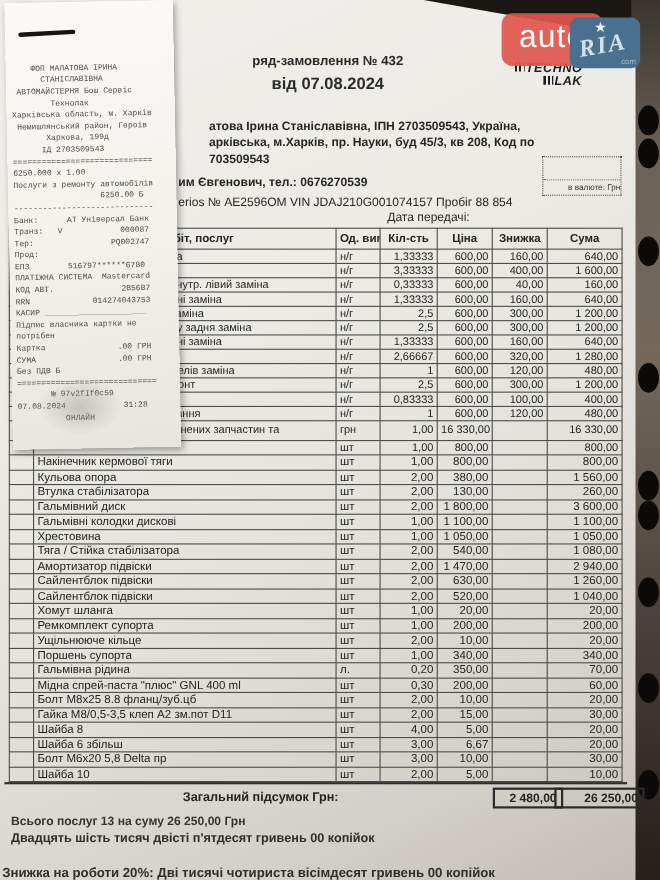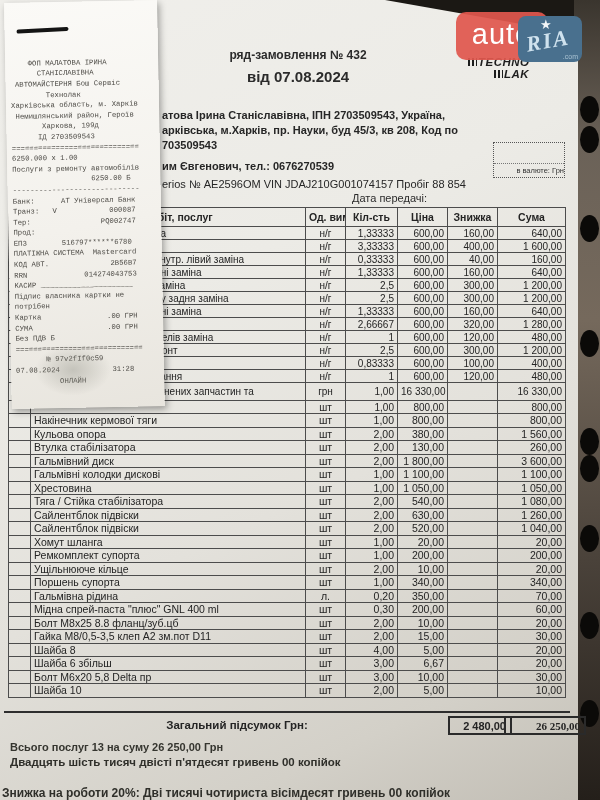--- a/index.html
+++ b/index.html
@@ -17,51 +17,51 @@
   .doc-title{position:absolute;left:158px;top:48px;width:280px;text-align:center;
     font-size:12px;font-weight:bold;color:#2b2b2b;z-index:3;}
   .doc-date{position:absolute;left:158px;top:68px;width:280px;text-align:center;
     font-size:15px;font-weight:bold;color:#2b2b2b;z-index:3;}
   .brand{position:absolute;left:468px;top:56px;z-index:3;color:#1d1d1d;
     font-style:italic;font-weight:bold;font-size:11.5px;letter-spacing:.5px;white-space:nowrap;}
   .brand .l2{margin-left:26px;}
   .stripe{display:inline-block;width:9px;height:8px;margin-right:1px;
     background:repeating-linear-gradient(90deg,#1d1d1d 0 2px,transparent 2px 4px);}
   .cust{position:absolute;left:162px;top:108px;width:330px;font-size:11px;
-    line-height:15px;color:#262626;font-weight:bold;z-index:3;}
+    line-height:15px;color:#262626;font-weight:bold;z-index:3;padding-left:28px;}
   .contact{position:absolute;left:162px;top:160px;font-size:11px;font-weight:bold;color:#262626;z-index:3;}
   .vehicle{position:absolute;left:162px;top:178px;font-size:11px;font-weight:normal;color:#262626;z-index:3;white-space:nowrap;}
   .transfer{position:absolute;left:352px;top:192px;font-size:11px;color:#2b2b2b;z-index:3;}
   .curbox{position:absolute;left:493px;top:142px;width:70px;height:34px;z-index:3;
     border:1px dotted #555;display:flex;flex-direction:column;}
   .curbox .void{flex:1;border-bottom:1px dotted #777;}
   .curbox .lab{font-size:7.5px;color:#333;text-align:right;padding:2px 0;}
   
   table.main{position:absolute;left:8px;top:207px;width:557px;z-index:3;
     border-collapse:collapse;table-layout:fixed;}
   table.main td,table.main th{border:1px solid #4c4c4c;color:#242424;
     overflow:hidden;white-space:nowrap;padding:0 3px;}
   table.main th{font-size:10.5px;font-weight:bold;height:18px;text-align:center;}
   tbody.svc td{font-size:10px;height:12px;}
   tbody.svc td.name{padding-left:124px;}
   tbody.svc tr.tall td{height:17px;}
   tbody.parts td{font-size:10.5px;height:12.5px;}
   td.num,th.num{text-align:right;}
-  td.unit{text-align:center;}
+  td.unit{text-align:left;}
   th.name-h{text-align:left;padding-left:124px;}
   
   .rule{position:absolute;left:4px;top:711px;width:566px;height:2px;background:#2e2e2e;z-index:3;}
   .totals{position:absolute;left:0;top:716px;width:578px;z-index:3;}
   .totals .lab{position:absolute;right:132px;left:0;top:3px;text-align:center;
     font-size:11.5px;font-weight:bold;color:#242424;padding-left:28px;}
   .tbox{position:absolute;top:0;height:19px;border:2px solid #2a2a2a;
     font-size:11px;font-weight:bold;color:#242424;text-align:right;
     display:flex;align-items:center;justify-content:flex-end;padding:0 4px;box-sizing:border-box;}
   .tbox.b1{left:448px;width:64px;}
-  .tbox.b2{left:504px;width:82px;font-family:Liberation Serif, serif;}
+  .tbox.b2{left:504px;width:82px;}
   .foot1{position:absolute;left:10px;top:741px;font-size:11px;font-weight:bold;color:#35352f;z-index:3;}
   .foot2{position:absolute;left:10px;top:756px;font-size:11.5px;font-weight:bold;color:#2f2f2a;z-index:3;}
   .foot3{position:absolute;left:2px;top:786px;font-size:12px;font-weight:bold;color:#2f2f2a;z-index:3;white-space:nowrap;}
   
   .receipt{position:absolute;left:4px;top:3px;width:153px;height:406px;z-index:5;
     background:linear-gradient(170deg,#fbfaf7 0%,#f3f1ec 55%,#e8e5de 100%);
     transform:rotate(-1.1deg);transform-origin:top left;
     box-shadow:2px 3px 7px rgba(0,0,0,.35);}
   .receipt .lines{position:absolute;left:5px;top:24px;right:2px;
     font-family:"Liberation Mono","DejaVu Sans Mono",monospace;
@@ -349,20 +349,29 @@
       <tr>
         <td></td>
         <td class="name">Тяга / Стійка стабілізатора</td>
         <td class="unit">шт</td>
         <td class="num">2,00</td>
         <td class="num">540,00</td>
         <td class="num"></td>
         <td class="num">1 080,00</td>
       </tr>
 
+      <tr>
+        <td></td>
+        <td class="name">Амортизатор підвіски</td>
+        <td class="unit">шт</td>
+        <td class="num">2,00</td>
+        <td class="num">1 470,00</td>
+        <td class="num"></td>
+        <td class="num">2 940,00</td>
+      </tr>
 
       <tr>
         <td></td>
         <td class="name">Сайлентблок підвіски</td>
         <td class="unit">шт</td>
         <td class="num">2,00</td>
         <td class="num">630,00</td>
         <td class="num"></td>
         <td class="num">1 260,00</td>
       </tr>

